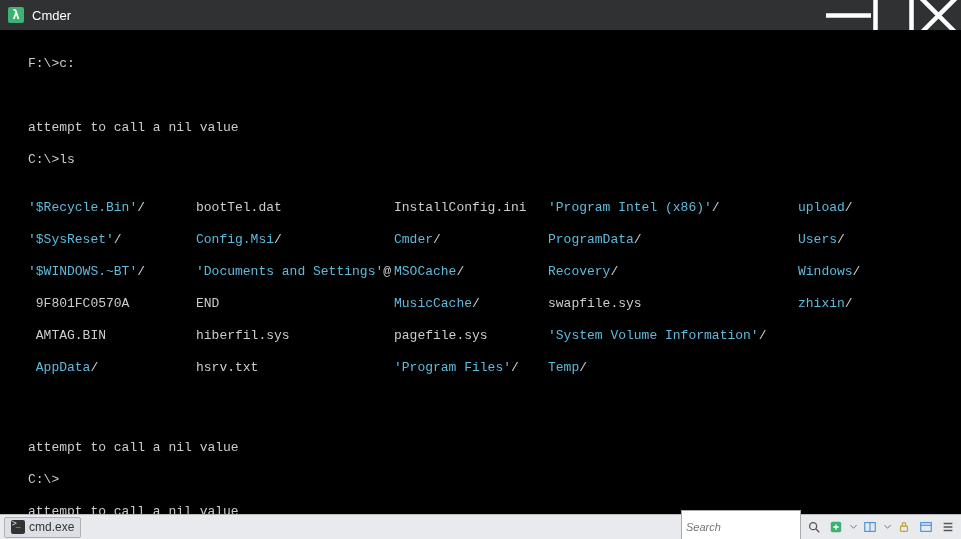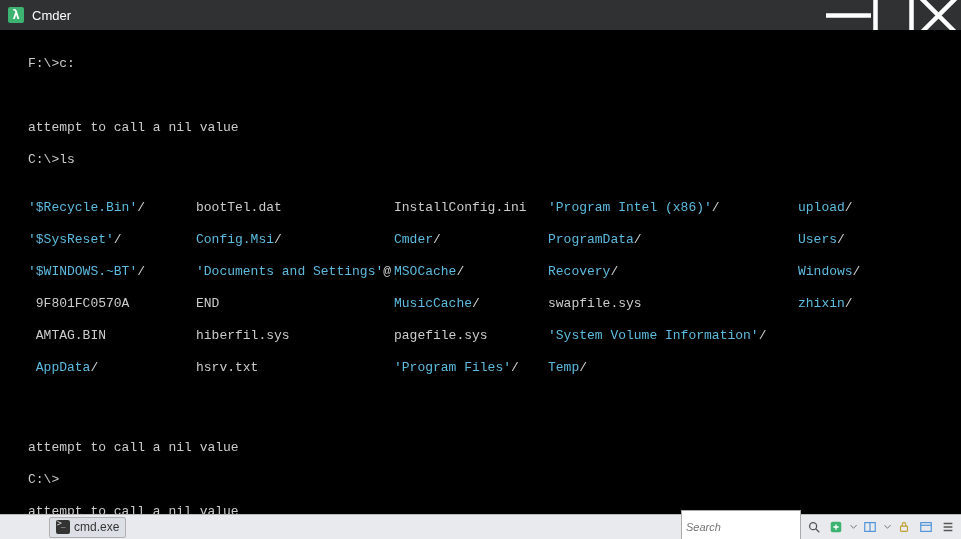--- a/index.html
+++ b/index.html
@@ -7,21 +7,21 @@
   .titlebar { background: #2f3132; height: 30px; display: flex; align-items: center; color: #fff; padding-left: 8px; }
   .titlebar .logo { width: 16px; height: 16px; background: #3cb371; border-radius: 2px; margin-right: 8px; display: flex; align-items: center; justify-content: center; font-size: 12px; color: #fff; font-weight: bold; }
   .titlebar .logo::before { content: "λ"; }
   .titlebar .title { flex: 1; font-family: "Segoe UI", sans-serif; font-size: 13px; }
   .winbtns { display: flex; height: 100%; }
   .winbtn { width: 45px; display: flex; align-items: center; justify-content: center; color: #fff; cursor: pointer; font-family: "Segoe UI", sans-serif; }
   .terminal { flex: 1; background: #000; color: #ccc; padding: 10px 8px; overflow-y: auto; line-height: 16px; white-space: pre; font-family: Consolas, "Courier New", monospace; font-size: 13px; margin-left: 20px; }
   .terminal .cyan { color: #5dbbde; }
   @keyframes blink { 50% { opacity: 0; } }
   .statusbar { height: 25px; background: #e9eaed; border-top: 1px solid #bbb; display: flex; align-items: center; padding: 0 4px; gap: 4px; color: #333; font-family: "Segoe UI", sans-serif; font-size: 12px; }
-  .tab { display: flex; align-items: center; height: 21px; padding: 0 6px; background: #dce0e6; border: 1px solid #b0b0b0; border-radius: 2px; gap: 4px; margin-left: 45px; }
+  .tab { display: flex; align-items: center; height: 21px; padding: 0 6px; background: #dce0e6; border: 1px solid #b0b0b0; border-radius: 2px; gap: 4px; }
   .tab .icon { width: 14px; height: 14px; background: #333; border-radius: 2px; position: relative; }
   .tab .icon::before { content: ">_"; position: absolute; top: -1px; left: 1px; color: #ddd; font-size: 8px; font-family: monospace; letter-spacing: -1px; }
   .spacer { flex: 1; }
   .searchbox { width: 120px; height: 35px; border: 1px solid #aaa; background: #fff; padding: 0 4px; font-size: 11px; color: #888; display: flex; align-items: center; }
   .searchbox input { border: none; outline: none; width: 100%; font-size: 11px; font-style: italic; color: #888; background: transparent; }
   .sbtn { width: 18px; height: 18px; display: flex; align-items: center; justify-content: center; cursor: pointer; border-radius: 2px; }
   .sbtn svg { width: 14px; height: 14px; }
   .dd { width: 8px; display: flex; align-items: center; justify-content: center; cursor: pointer; }
   .dd svg { width: 7px; height: 4px; }
   .lsgrid .row { display: block; }

